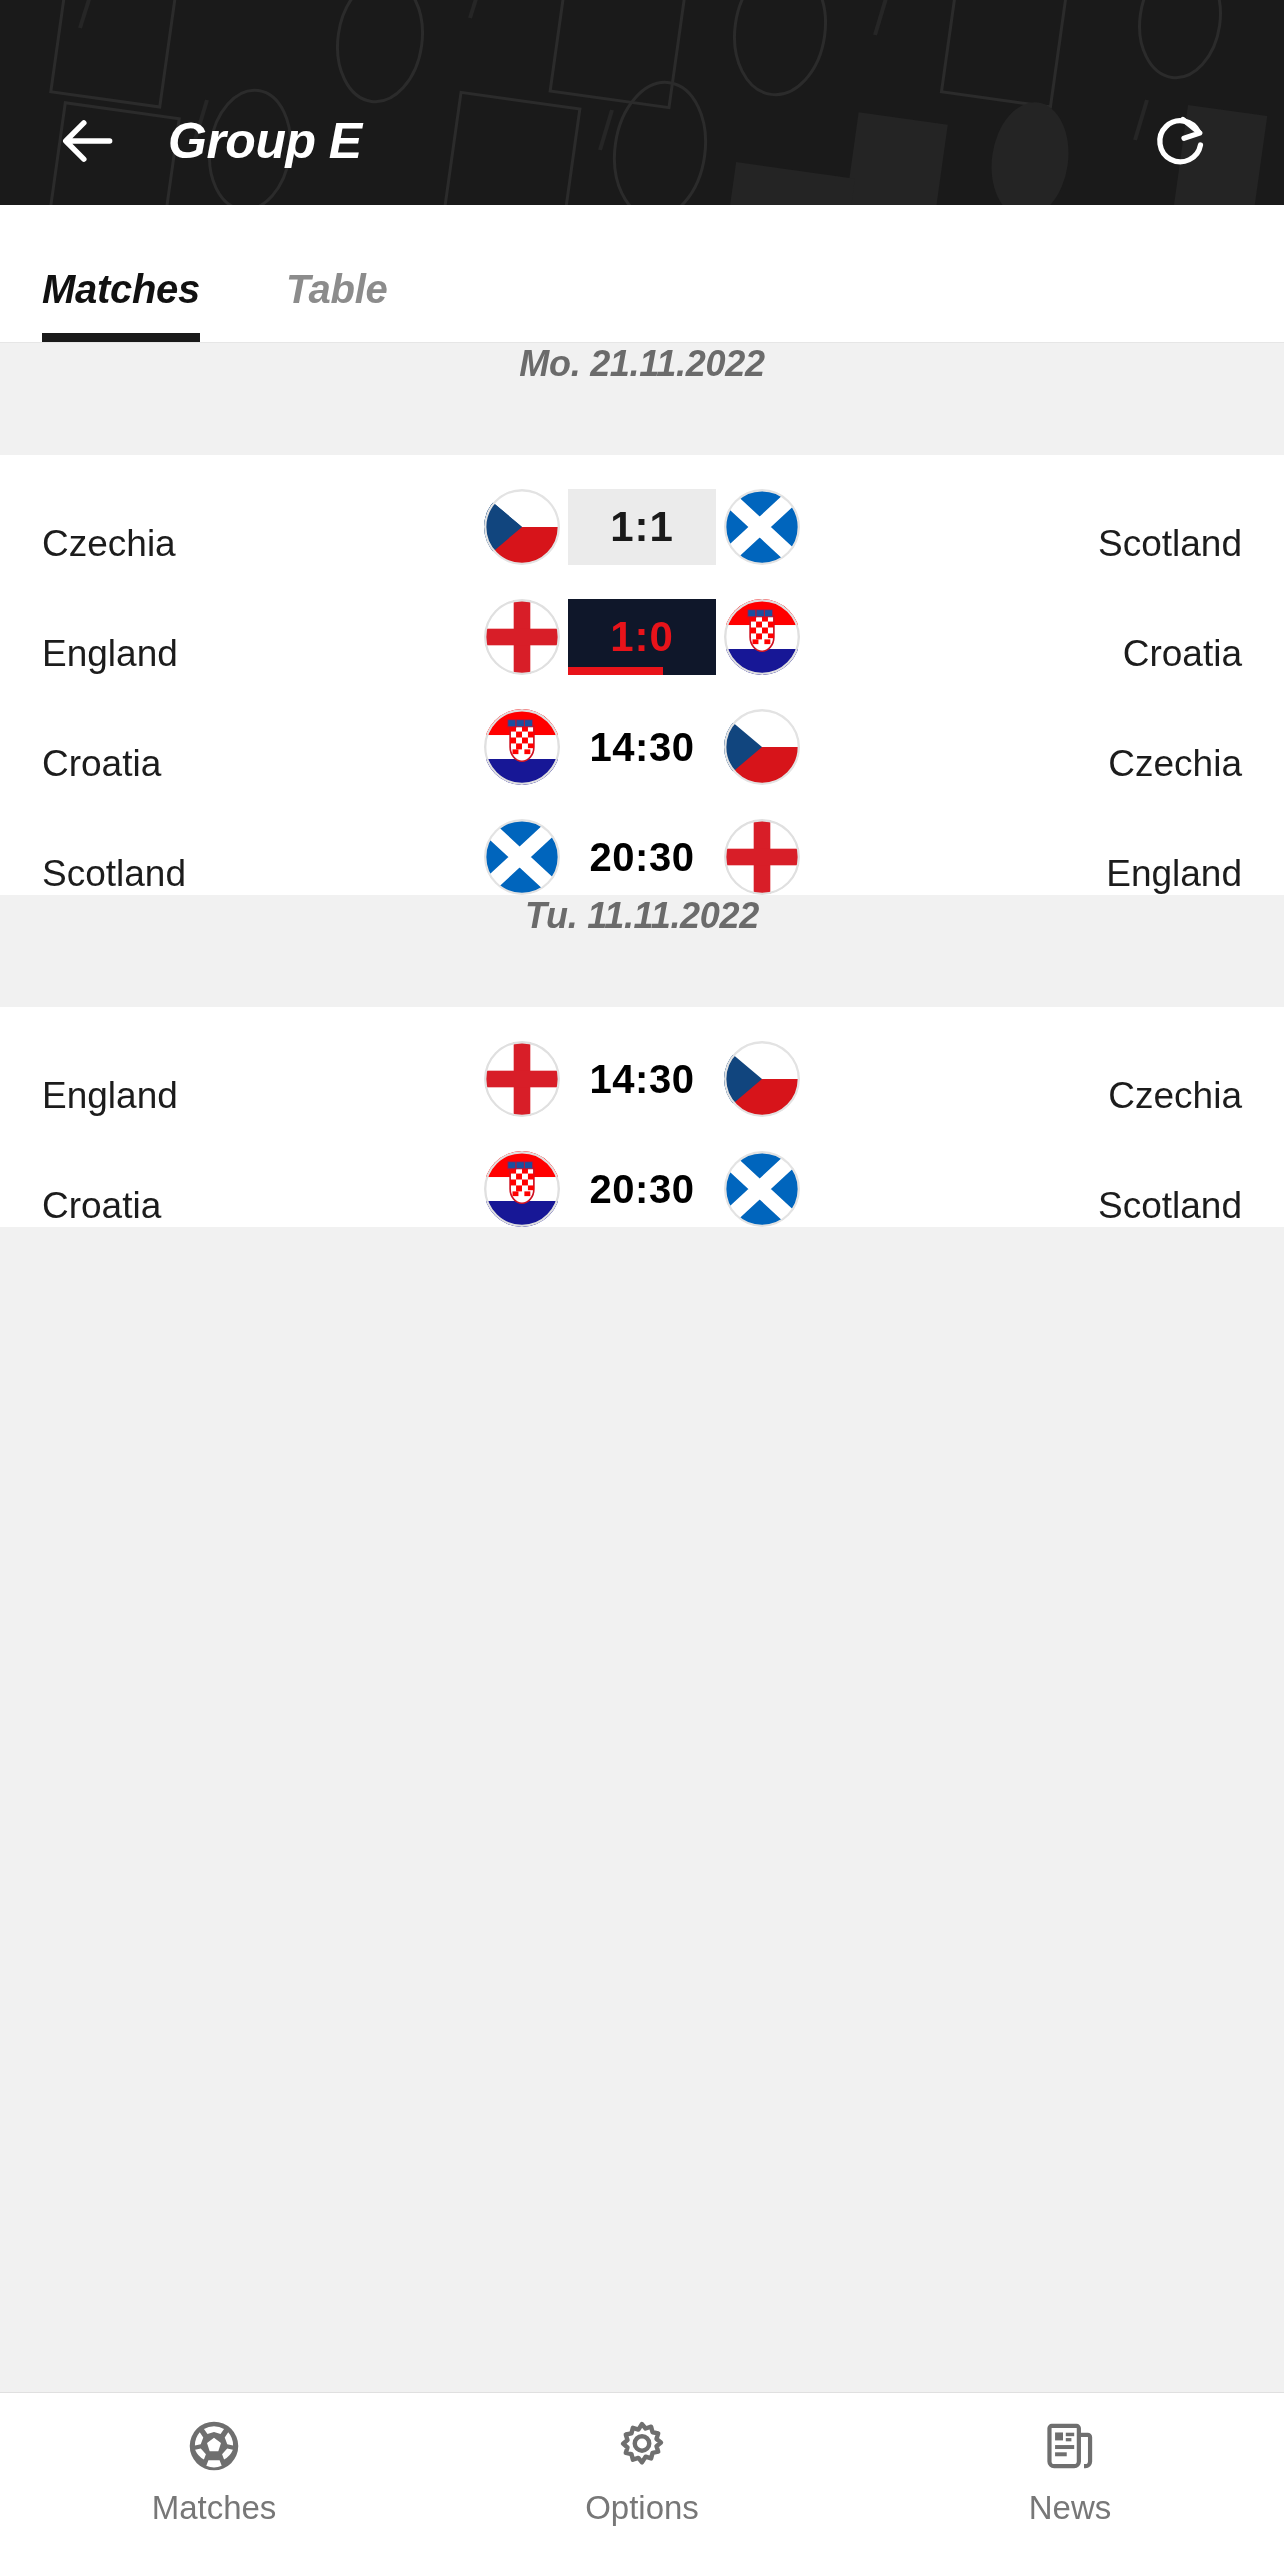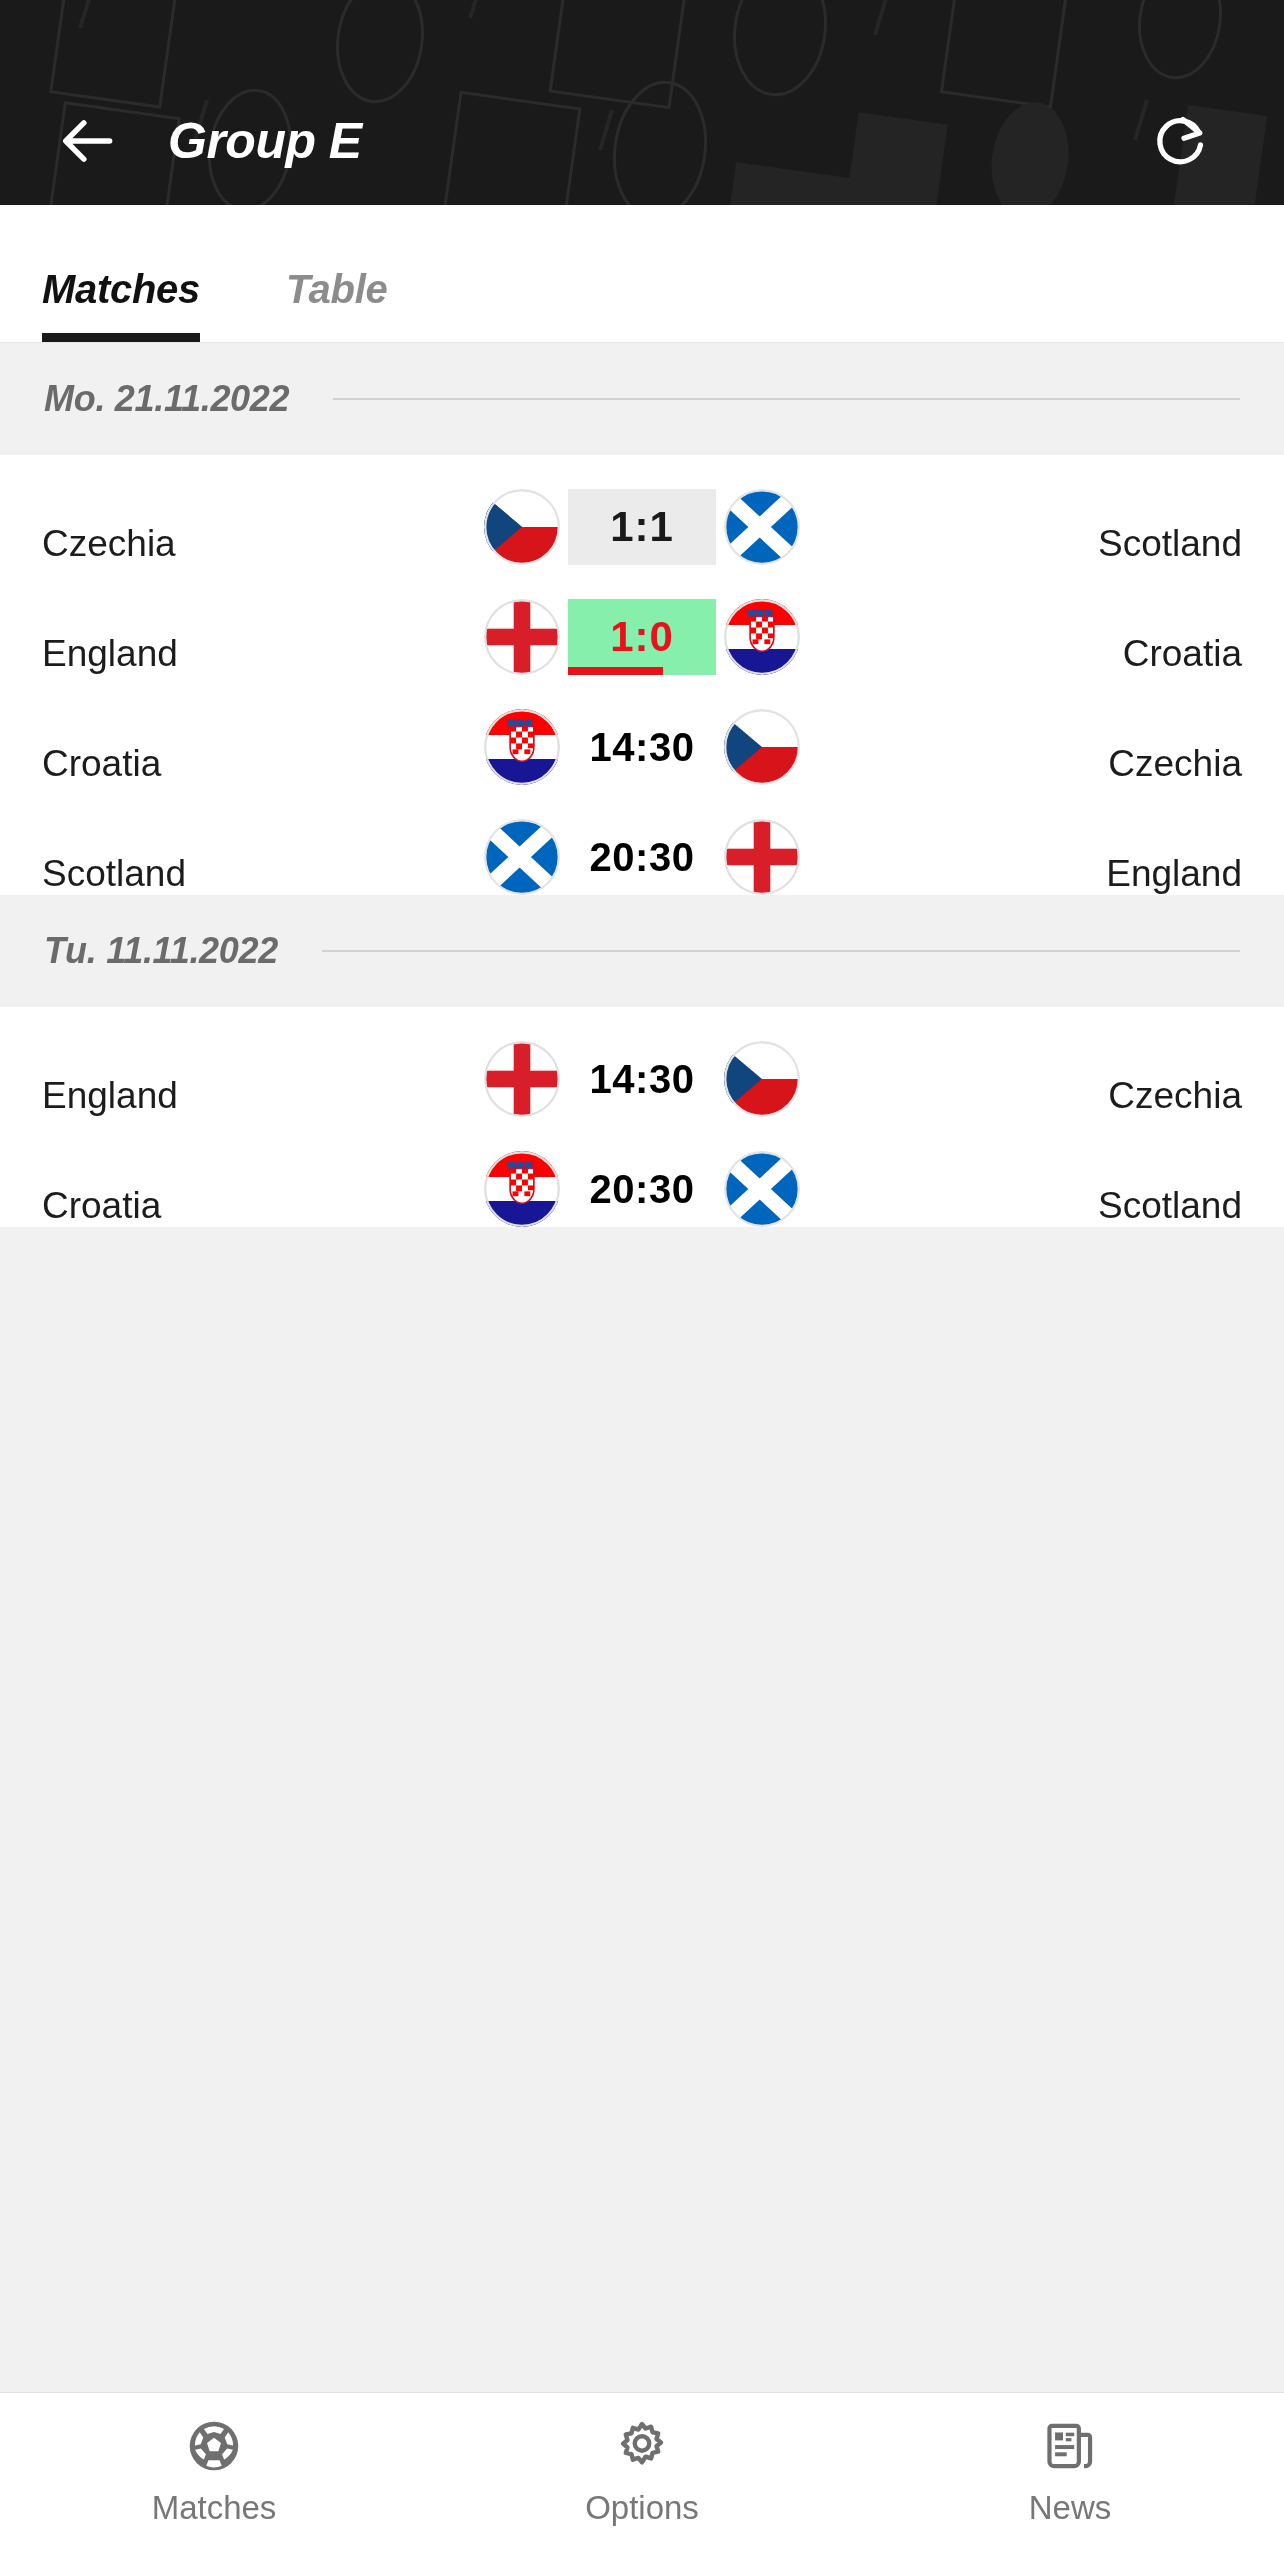--- a/index.html
+++ b/index.html
@@ -40,21 +40,21 @@
   }
   .tab.active { color:#111; }
   .tab.active::after {
     content:""; position:absolute; left:0; right:0; bottom:0; height:9px; background:#1a1a1a;
   }
 
   
   .content { flex:1 1 auto; background:#f1f1f1; overflow:hidden; }
 
   .date-header {
-    background:#f1f1f1; height:112px; display:flex; align-items:center; padding:0 44px;
+    background:#f1f1f1; height:112px; display:flex; align-items:center; padding:0 44px;flex-direction:column;
   }
   .date-label {
     font-size:36px; font-weight:bold; font-style:italic; color:#6b6b6b;
     white-space:nowrap; letter-spacing:-0.3px;
   }
   .date-rule { flex:1; height:2px; background:#d2d2d2; margin-left:44px; }
 
   .match-group { background:#ffffff; }
   .match-row {
     height:110px; display:flex; align-items:flex-end; background:#fff; cursor:pointer;
@@ -68,21 +68,21 @@
   .center-block { width:444px; display:flex; align-items:center; justify-content:center; gap:0px; }
 
   .flag { width:76px; height:76px; border-radius:50%; flex:0 0 76px; position:relative;
           overflow:hidden; box-shadow:0 0 0 2px rgba(0,0,0,0.06) inset; }
 
   .score-box {
     min-width:148px; height:76px; display:flex; align-items:center; justify-content:center;
     background:#ebebeb; font-size:42px; font-weight:bold; color:#1a1a1a;
     margin:0 8px; position:relative; letter-spacing:1px;
   }
-  .score-box.live { background:#86efac; color:#e8131a; }
+  .score-box.live { background:#0f172a; color:#e8131a; }
   .score-box.live::after {
     content:""; position:absolute; left:0; bottom:0; width:64%; height:8px; background:#e8131a;
   }
   .time-box {
     min-width:148px; height:76px; display:flex; align-items:center; justify-content:center;
     font-size:40px; font-weight:bold; color:#000000; margin:0 8px; letter-spacing:0.5px;
   }
 
   .spacer-fill { background:#f1f1f1; }
 

